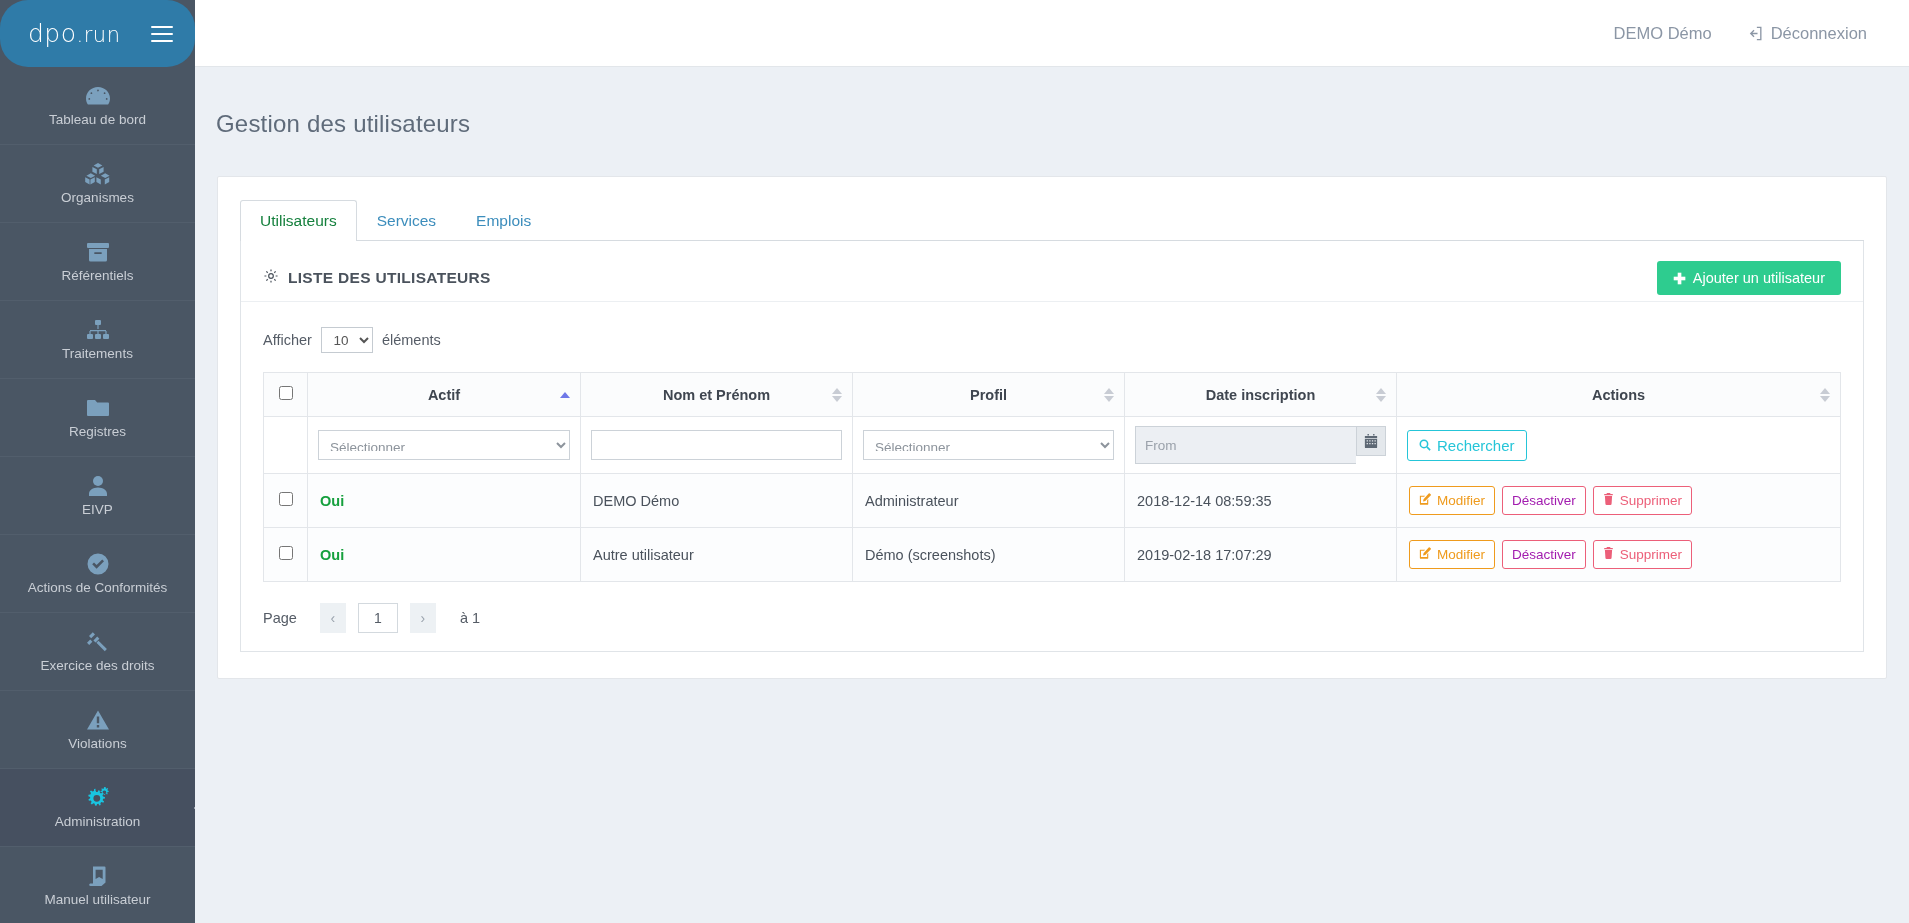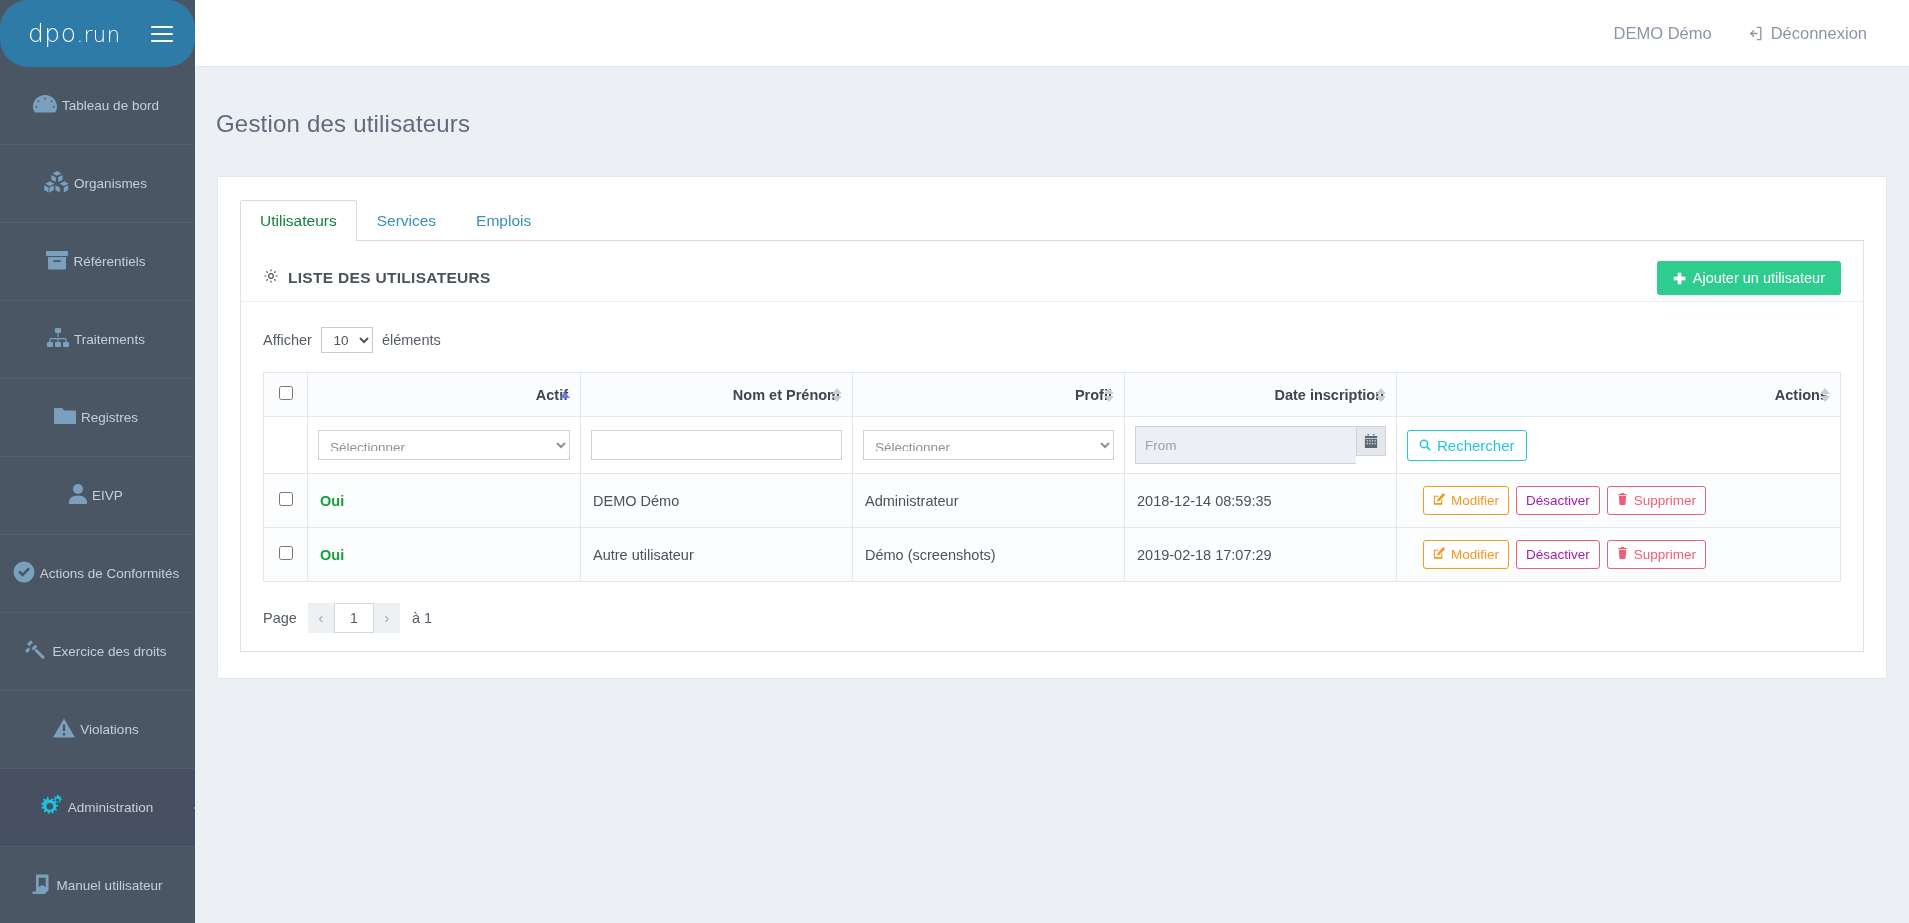--- a/index.html
+++ b/index.html
@@ -36,21 +36,21 @@
   }
   .logo-text .tld { font-size: 21px; }
   .burger { width: 22px; cursor: pointer; }
   .burger span {
     display: block; height: 2px; background: #ffffff;
     margin: 5px 0; border-radius: 1px;
   }
   .nav { flex: 1 1 auto; overflow: hidden; }
   .nav-item {
     position: relative;
-    display: flex; flex-direction: row;
+    display: flex; flex-direction: column;
     align-items: center; justify-content: center;
     height: 78px;
     border-bottom: 1px solid #525e6c;
     color: #c6ccd4; cursor: pointer;
     text-decoration: none;
   }
   .nav-item .ni-icon {
     height: 26px; display: flex; align-items: center;
     justify-content: center; color: #7ba0bd; margin-bottom: 3px;
   }
@@ -137,21 +137,21 @@
   select.mini {
     font-family: "Liberation Sans", sans-serif;
     font-size: 13.5px; color: #555; padding: 3px 4px;
     border: 1px solid #c5cbd1; background: #fff; height: 26px;
     width: 52px; text-align: center;
   }
 
   table.dt { width: 100%; border-collapse: collapse; table-layout: fixed; }
   table.dt th {
     background: #fbfcfd; border: 1px solid #e3e6ea;
-    text-align: right; font-size: 14.5px; font-weight: bold;
+    text-align: center; font-size: 14.5px; font-weight: bold;
     color: #3f4650; padding: 13px 12px; position: relative;
     vertical-align: middle;
   }
   table.dt th.cb-col { width: 44px; text-align: center; padding: 13px 0; }
   .sort-ind {
     position: absolute; right: 10px; top: 50%;
     transform: translateY(-50%);
     display: flex; flex-direction: column; gap: 2px;
   }
   .tri-up, .tri-dn {
@@ -200,33 +200,33 @@
     justify-content: center; color: #5d6874; cursor: pointer;
   }
 
   .btn-search {
     background: #ffffff; border: 1px solid #25c5d8; color: #25c5d8;
     border-radius: 3px; font-size: 15px; padding: 6px 11px;
     display: inline-flex; align-items: center; gap: 6px; cursor: pointer;
     font-family: "Liberation Sans", sans-serif;
   }
 
-  .act-btns { display: flex; gap: 7px; margin-left: 14px; }
+  .act-btns { display: flex; gap: 7px; }
   .btn-sm {
     background: #ffffff; border-radius: 3px; font-size: 13.5px;
     padding: 6px 9px; cursor: pointer; display: inline-flex;
     align-items: center; gap: 6px;
     font-family: "Liberation Sans", sans-serif; white-space: nowrap;
   }
   .btn-edit { border: 1px solid #ef9b1d; color: #ef9b1d; }
   .btn-disable { border: 1px solid #ec5f79; color: #a21caf; }
   .btn-del { border: 1px solid #ec5f79; color: #ec5f79; }
 
   .pager {
-    display: flex; align-items: center; gap: 0;
+    display: flex; align-items: center; gap: 12px;
     padding: 21px 0 8px 0; font-size: 14.5px; color: #555c66;
   }
   .pager .lbl { margin-right: 11px; }
   .pg-btn {
     width: 26px; height: 30px; background: #edf1f4;
     display: flex; align-items: center; justify-content: center;
     color: #9aa3ad; font-size: 14px; cursor: pointer;
     border: 1px solid #edf1f4;
   }
   .pg-num {

